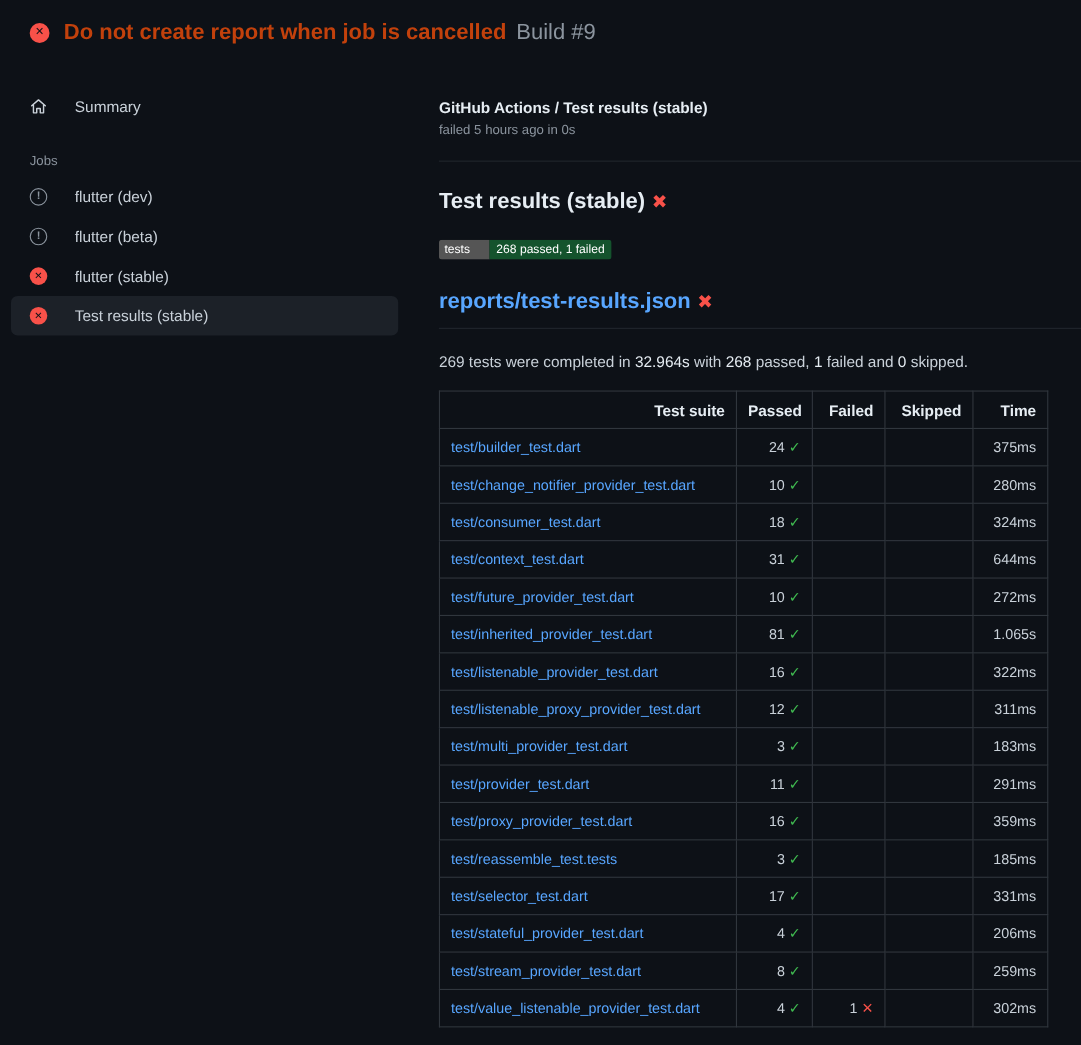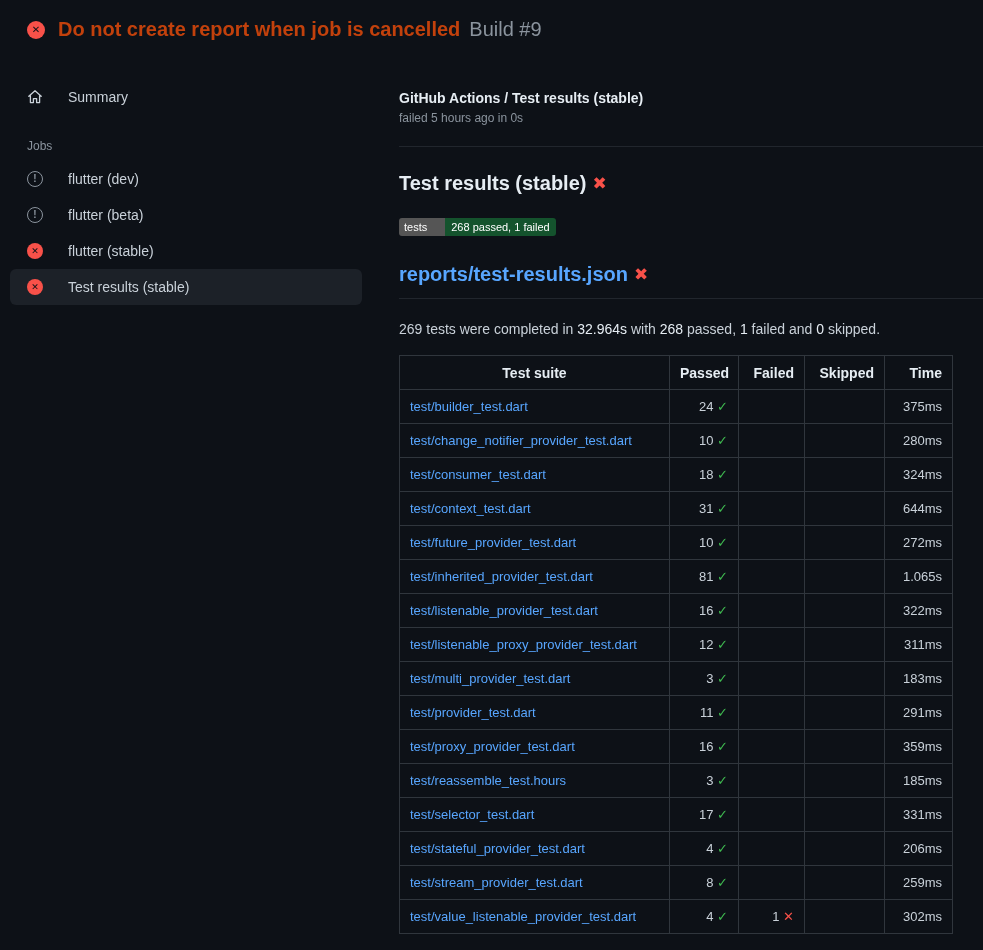--- a/index.html
+++ b/index.html
@@ -72,21 +72,21 @@
   
   table.results {
     margin-top:18px; border-collapse:collapse; table-layout:fixed;
     width:553px; font-size:13px;
   }
   .results th, .results td {
     border:1px solid #30363d; padding:8px 10px; overflow:hidden;
     white-space:nowrap; height:34px;
   }
   .results th {
-    font-size:14px; font-weight:700; color:#e6edf3; text-align:center;
+    font-size:14px; font-weight:700; color:#e6edf3; text-align:right;
   }
   .results th.num, .results td.num { text-align:right; }
   .results col.c-suite   { width:270px; }
   .results col.c-passed  { width:69px; }
   .results col.c-failed  { width:66px; }
   .results col.c-skipped { width:80px; }
   .results col.c-time    { width:68px; }
   .suite-link { color:#58a6ff; text-decoration:none; cursor:pointer; }
   .ck { color:#3fb950; font-weight:700; font-size:13px; }
   .cx { color:#f85149; font-weight:700; font-size:13px; }
@@ -243,21 +243,21 @@
             <td class="num time">291ms</td>
           </tr>
           <tr>
             <td class="suite"><a class="suite-link">test/proxy_provider_test.dart</a></td>
             <td class="num">16 <span class="ck">✓</span></td>
             <td class="num"></td>
             <td class="num"></td>
             <td class="num time">359ms</td>
           </tr>
           <tr>
-            <td class="suite"><a class="suite-link">test/reassemble_test.hours</a></td>
+            <td class="suite"><a class="suite-link">test/reassemble_test.tests</a></td>
             <td class="num">3 <span class="ck">✓</span></td>
             <td class="num"></td>
             <td class="num"></td>
             <td class="num time">185ms</td>
           </tr>
           <tr>
             <td class="suite"><a class="suite-link">test/selector_test.dart</a></td>
             <td class="num">17 <span class="ck">✓</span></td>
             <td class="num"></td>
             <td class="num"></td>

